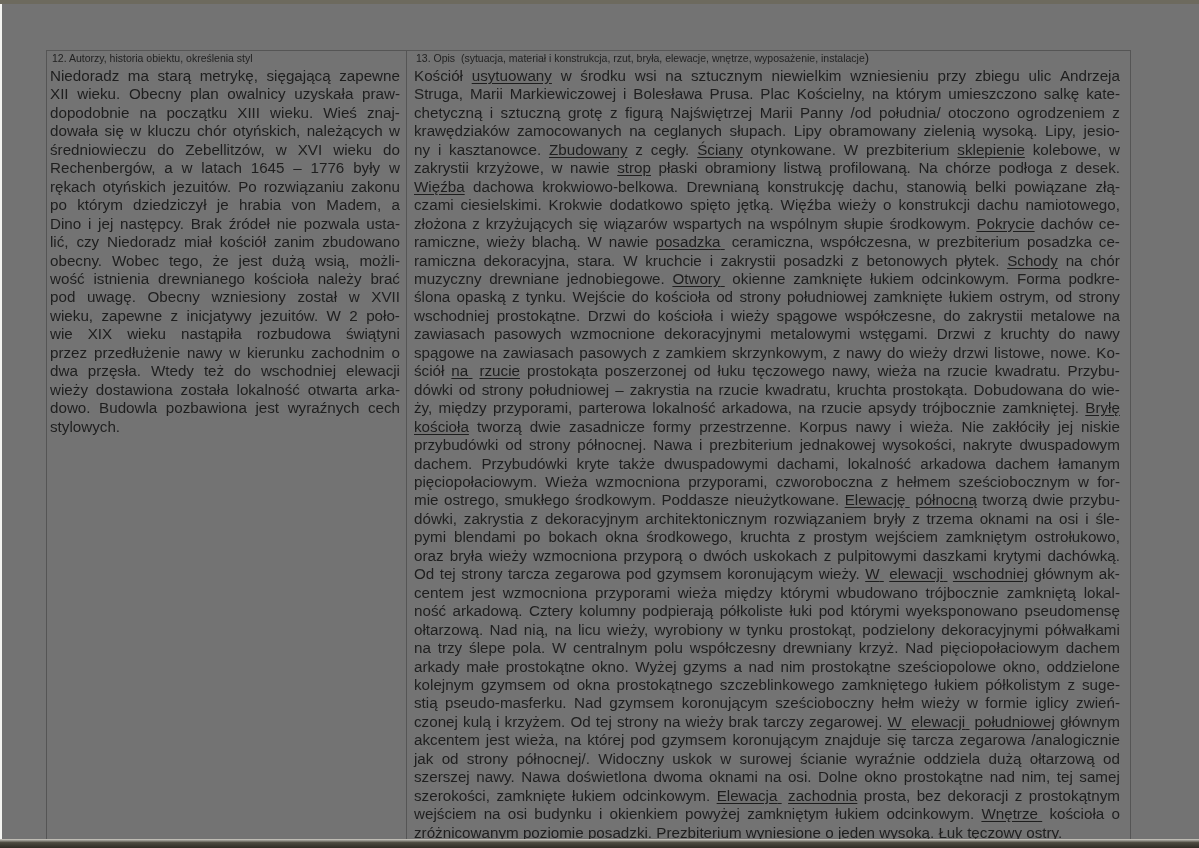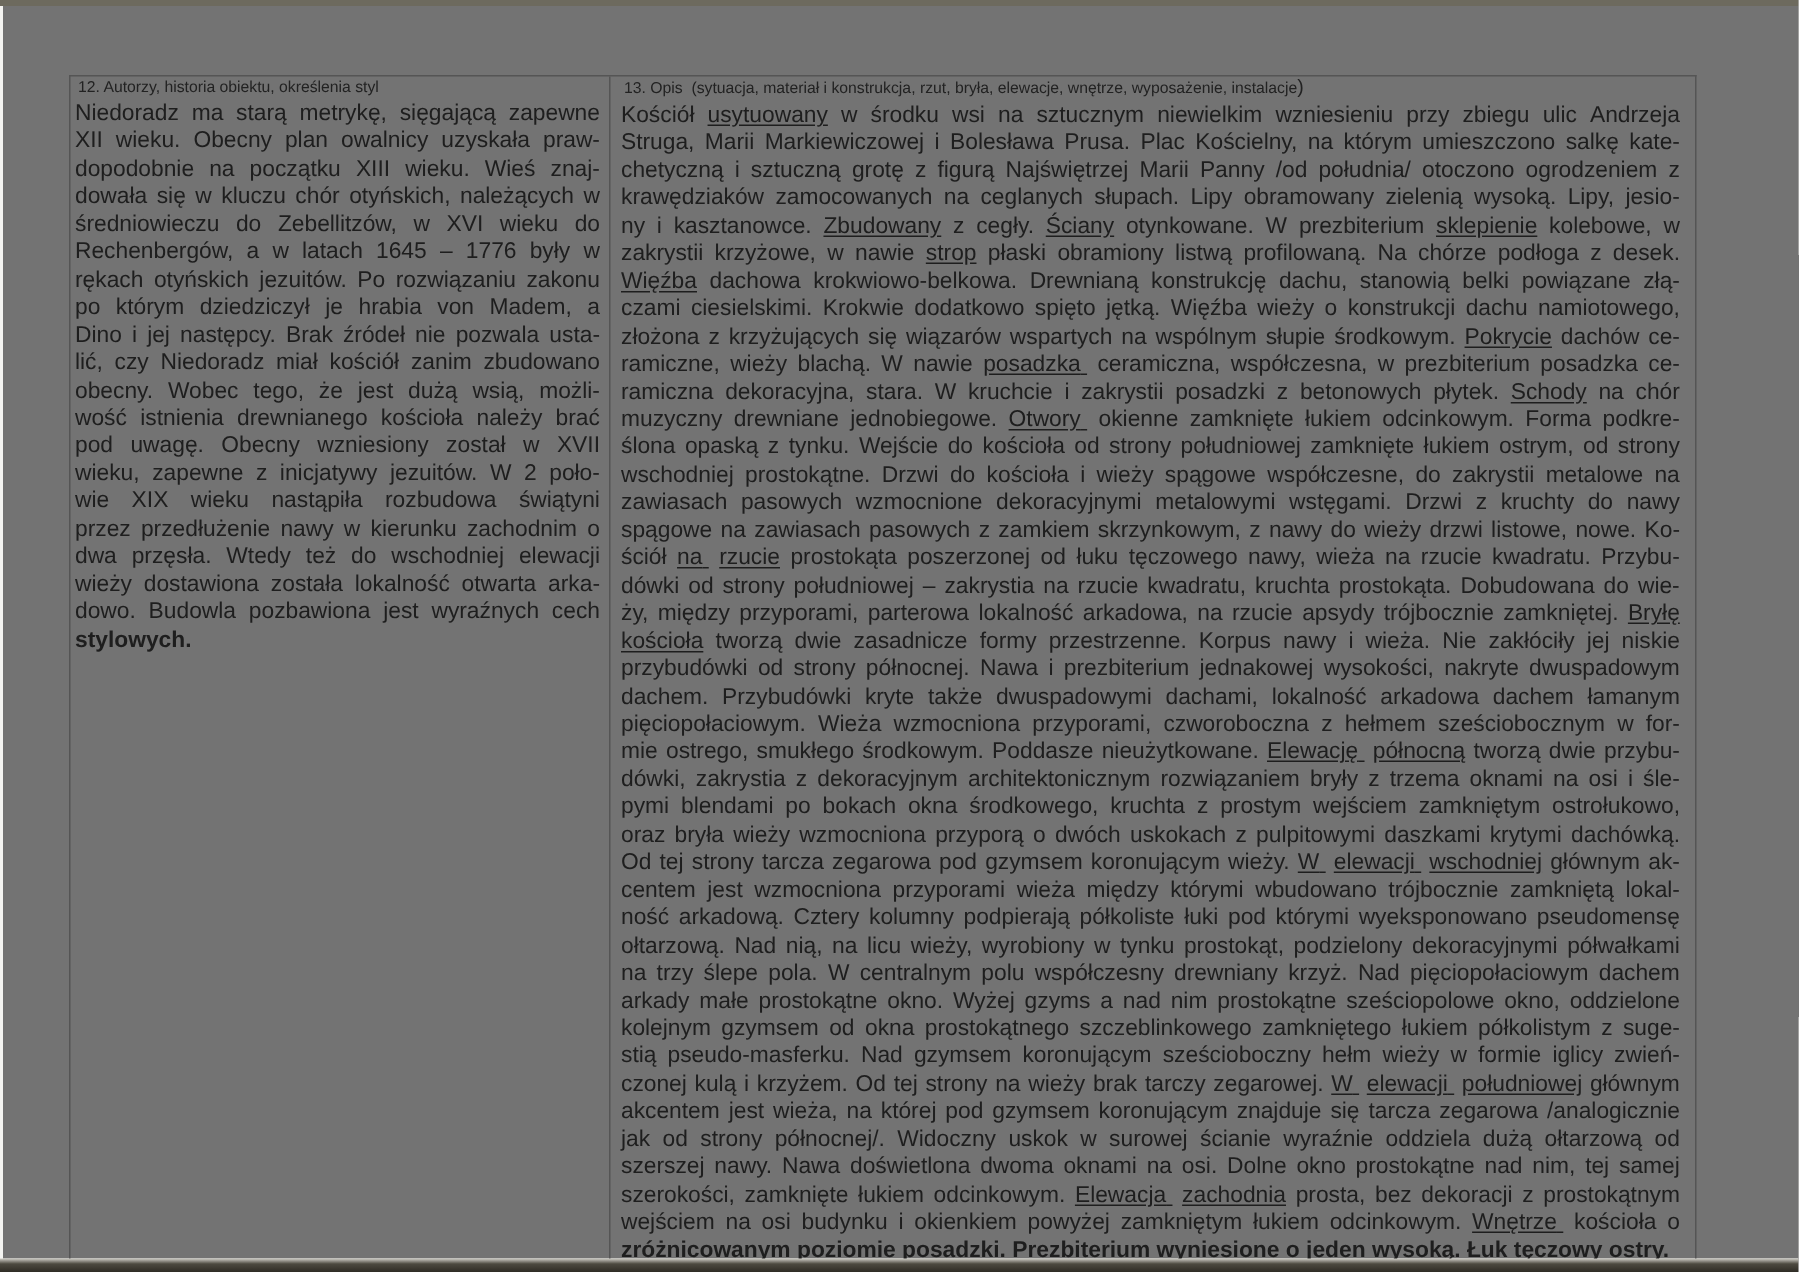--- a/index.html
+++ b/index.html
@@ -16,21 +16,21 @@
       position:absolute; left:44px; top:46px; width:1085px; height:792px;
       border-top:1px solid #555; border-left:1px solid #555; border-right:1px solid #555;
       box-sizing:border-box;
     }
     .col { position:absolute; top:0; bottom:0; box-sizing:border-box; }
     .col-left { left:0; width:359px; padding:0 0 0 3px; }
     .col-right { left:359px; right:0; border-left:1px solid #555; padding:0 0 16px 7px; }
     .head { font-size:10.5px; line-height:14px; margin:0 0 2px 2px; color:#222; white-space:nowrap; }
     .head .big { font-size:13px; }
     .line { font-size:15.2px; line-height:18.45px; white-space:nowrap; display:flex; justify-content:space-between; }
-    .line.last { justify-content:flex-start;font-weight:bold; }
+    .line.last { justify-content:flex-start; }
     .col-left .line { width:350px; }
     .col-right .line { width:706px; }
     .line span.w { white-space:pre; }
     u { text-decoration:underline; text-underline-offset:2px; }
     .footer-note { font-size:14px; line-height:18px; }
   </style>
 </head>
 <body>
 
 <div class="top-strip"></div>

